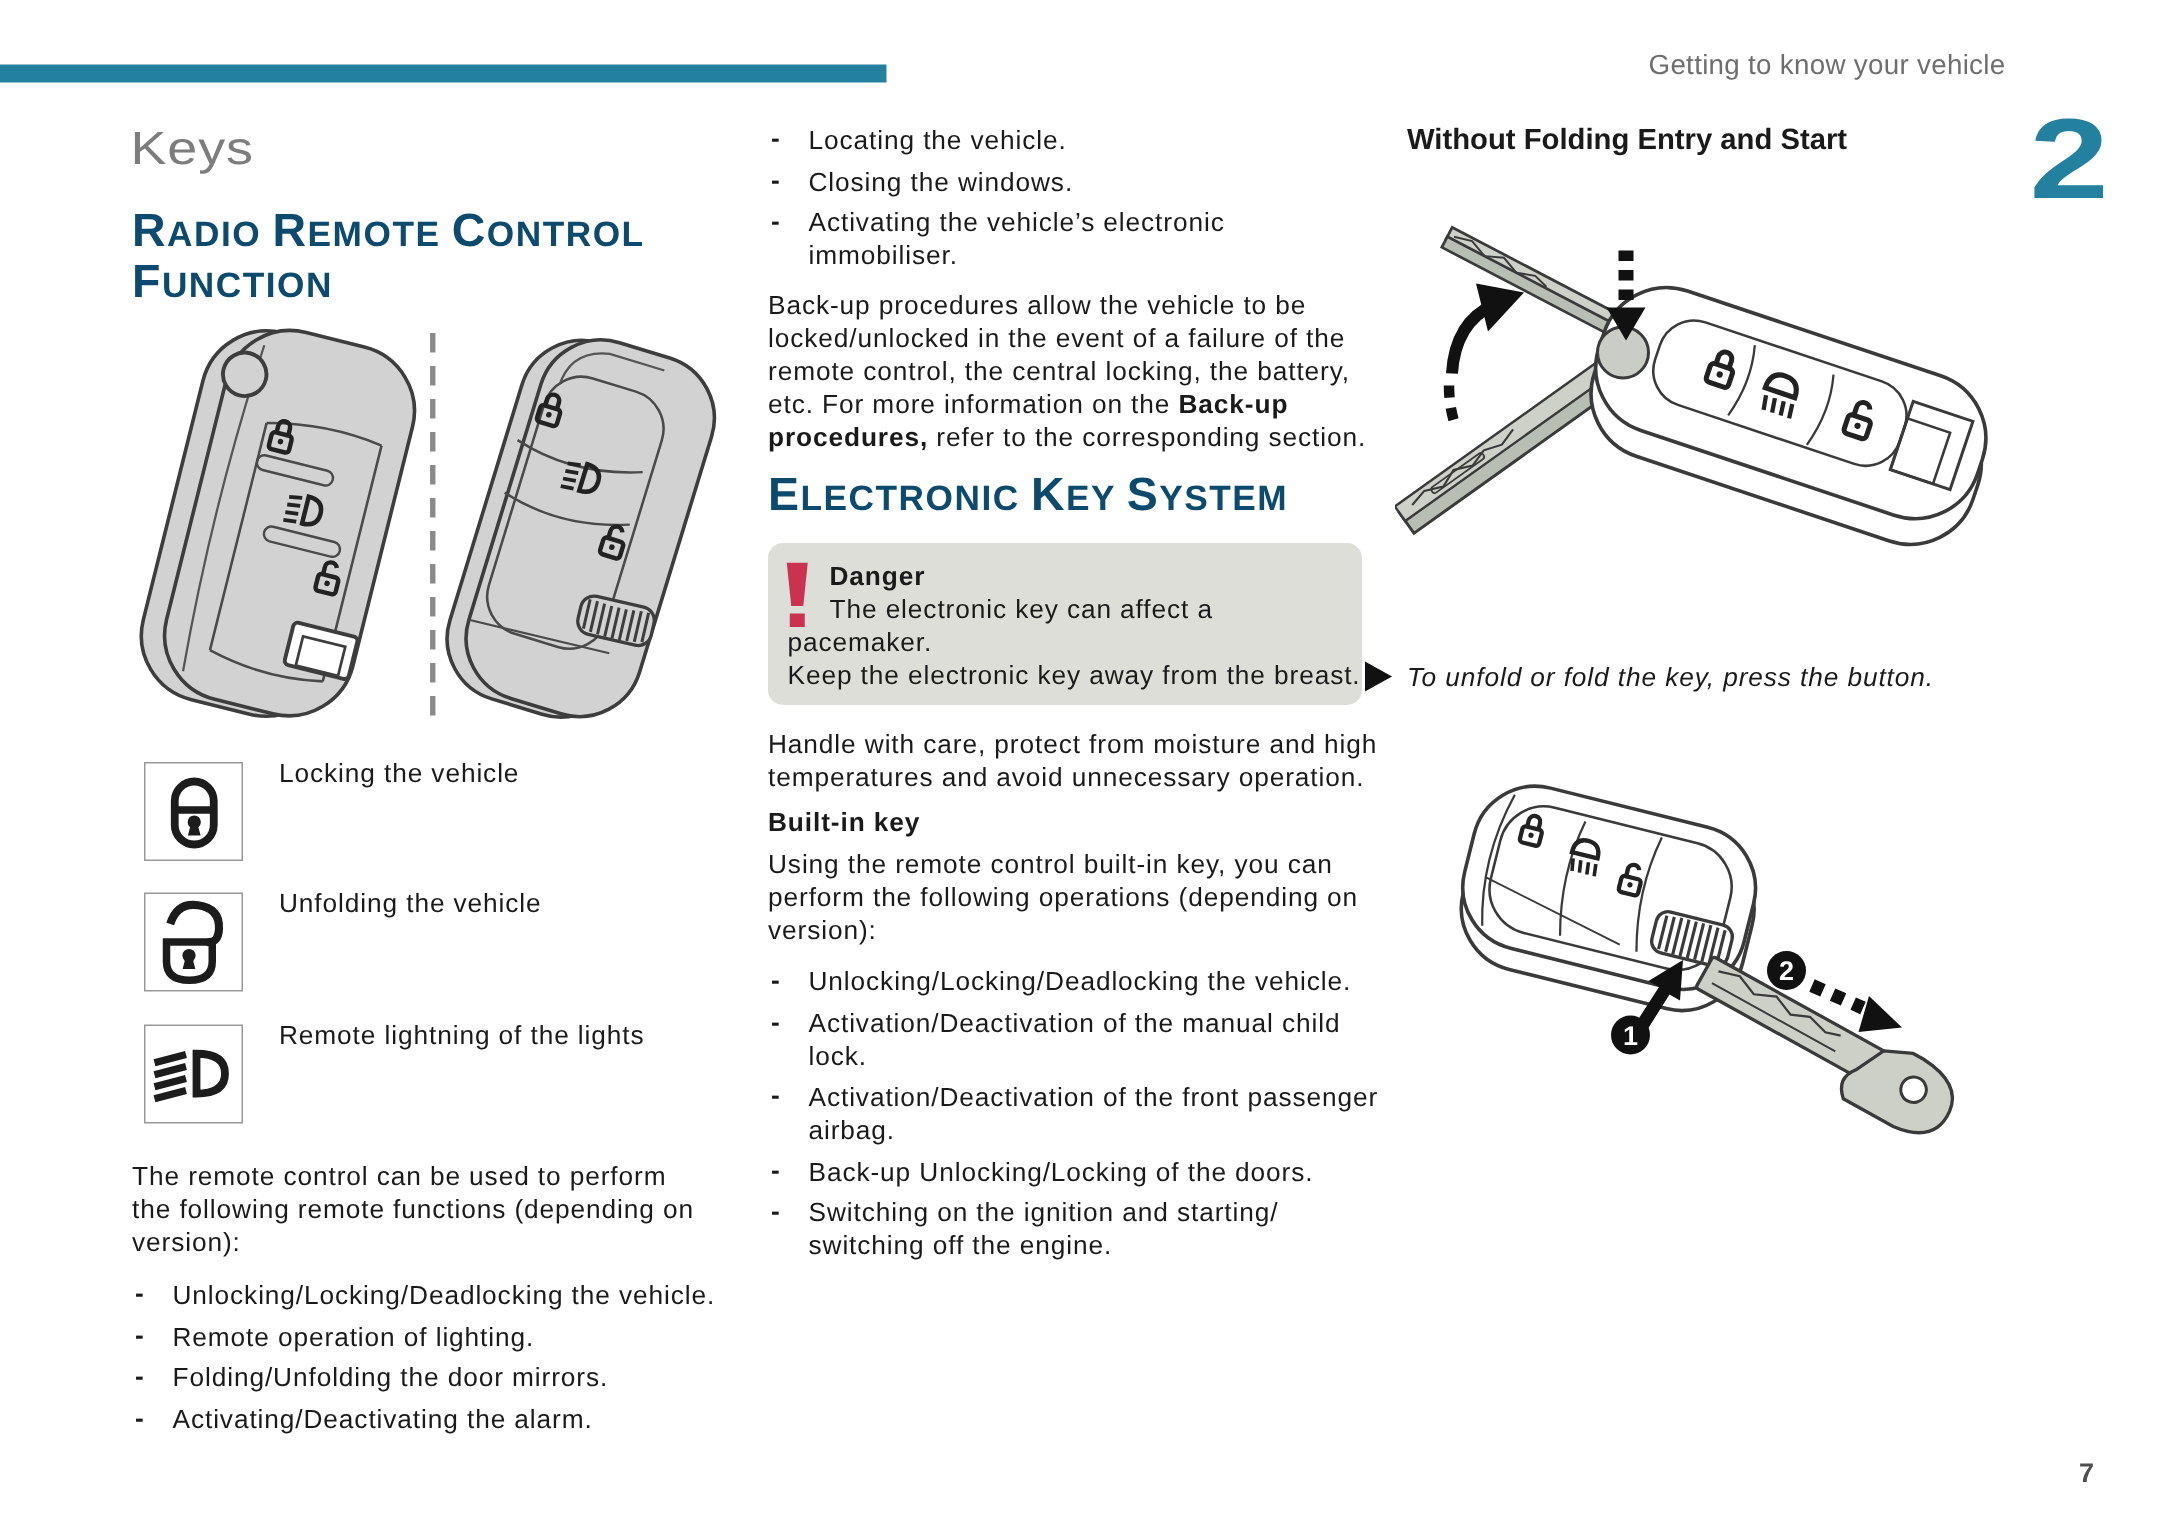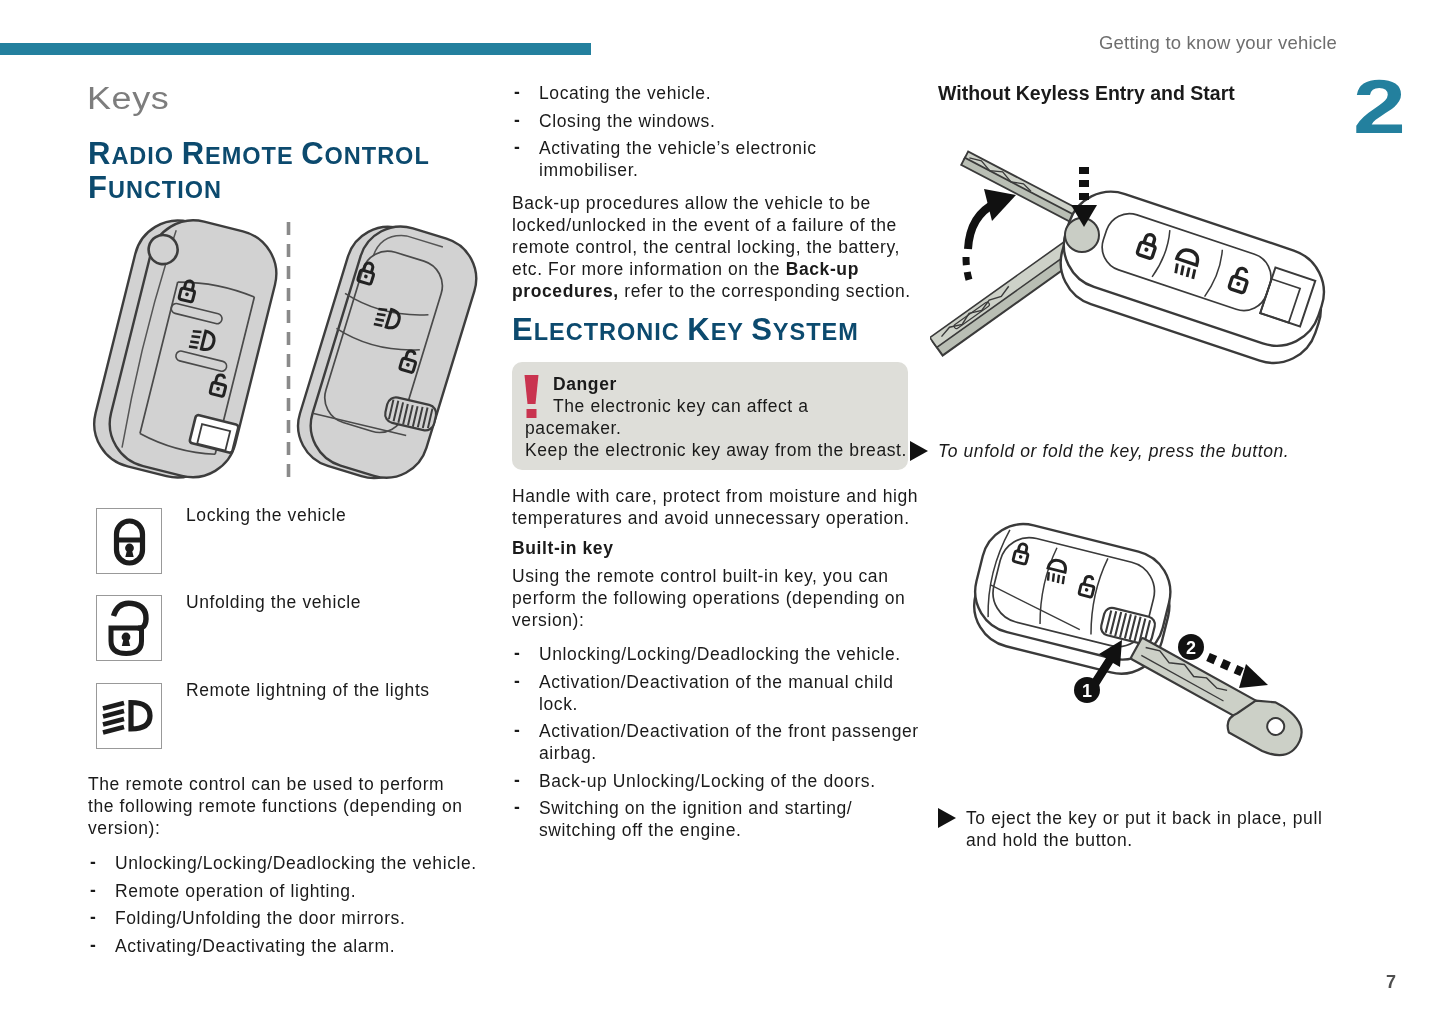--- a/index.html
+++ b/index.html
@@ -158,21 +158,21 @@
   <div class="abs body" style="left:512px; top:537px;"><b>Built-in key</b></div>
   <div class="abs body" style="left:512px; top:565px;">Using the remote control built-in key, you can<br>perform the following operations (depending on<br>version):</div>
   <div class="abs body" style="left:512px; top:643px;">
     <div class="dl" style="margin-bottom:5.5px;"><span class="dash">-</span>Unlocking/Locking/Deadlocking the vehicle.</div>
     <div class="dl" style="margin-bottom:5.5px;"><span class="dash">-</span>Activation/Deactivation of the manual child<br>lock.</div>
     <div class="dl" style="margin-bottom:5.5px;"><span class="dash">-</span>Activation/Deactivation of the front passenger<br>airbag.</div>
     <div class="dl" style="margin-bottom:5.5px;"><span class="dash">-</span>Back-up Unlocking/Locking of the doors.</div>
     <div class="dl"><span class="dash">-</span>Switching on the ignition and starting/<br>switching off the engine.</div>
   </div>
 
-  <div class="abs" style="left:938px; top:82px; font-size:19.5px; font-weight:bold; letter-spacing:0;">Without Keyless Entry and Start</div>
+  <div class="abs" style="left:938px; top:82px; font-size:19.5px; font-weight:bold; letter-spacing:0;">Without Folding Entry and Start</div>
   <div class="abs" style="left:930px; top:145px;" id="illoB">
   <svg width="410" height="240" viewBox="0 0 410 240">
 
     <g transform="rotate(-35.5 76.5 154.5)">
       <rect x="-8" y="146" width="170" height="17" fill="#b9beb4" stroke="#3a3a3a" stroke-width="2"></rect>
       <rect x="-8" y="141" width="170" height="12" fill="#cdd1c8" stroke="#3a3a3a" stroke-width="1.6"></rect>
       <path d="M 2,147 L 14,144 L 26,149 L 38,144 L 50,149 L 62,145 L 74,149 L 86,145" fill="none" stroke="#3a3a3a" stroke-width="1.4"></path>
       <rect x="18" y="145" width="42" height="4.5" rx="2" fill="none" stroke="#3a3a3a" stroke-width="1.2"></rect>
     </g>
 
@@ -261,16 +261,15 @@
       <circle cx="158" cy="1" r="8.5" fill="#ffffff" stroke="#3a3a3a" stroke-width="2"></circle>
     </g>
 
     <circle cx="261" cy="147" r="13" fill="#111"></circle>
     <text x="261" y="153.5" font-family="Liberation Sans, sans-serif" font-size="18" font-weight="bold" fill="#fff" text-anchor="middle">2</text>
 
     <path d="M 278,157 L 312,172" fill="none" stroke="#111" stroke-width="9" stroke-dasharray="8 7"></path>
     <path d="M 316,164 L 338,185 L 309,188 Z" fill="#111"></path>
   </svg>
   </div>
-  <div class="abs body" style="left:938px; top:807px;"><span class="tri" style="vertical-align:-4px;"></span><span style="margin-left:10px;">To eject the key or put it back in place, pull</span><br><span style="margin-left:28px;">and hold the button.</span></div>
 
   <div class="pgnum">7</div>
 </div>
 
 </body></html>

